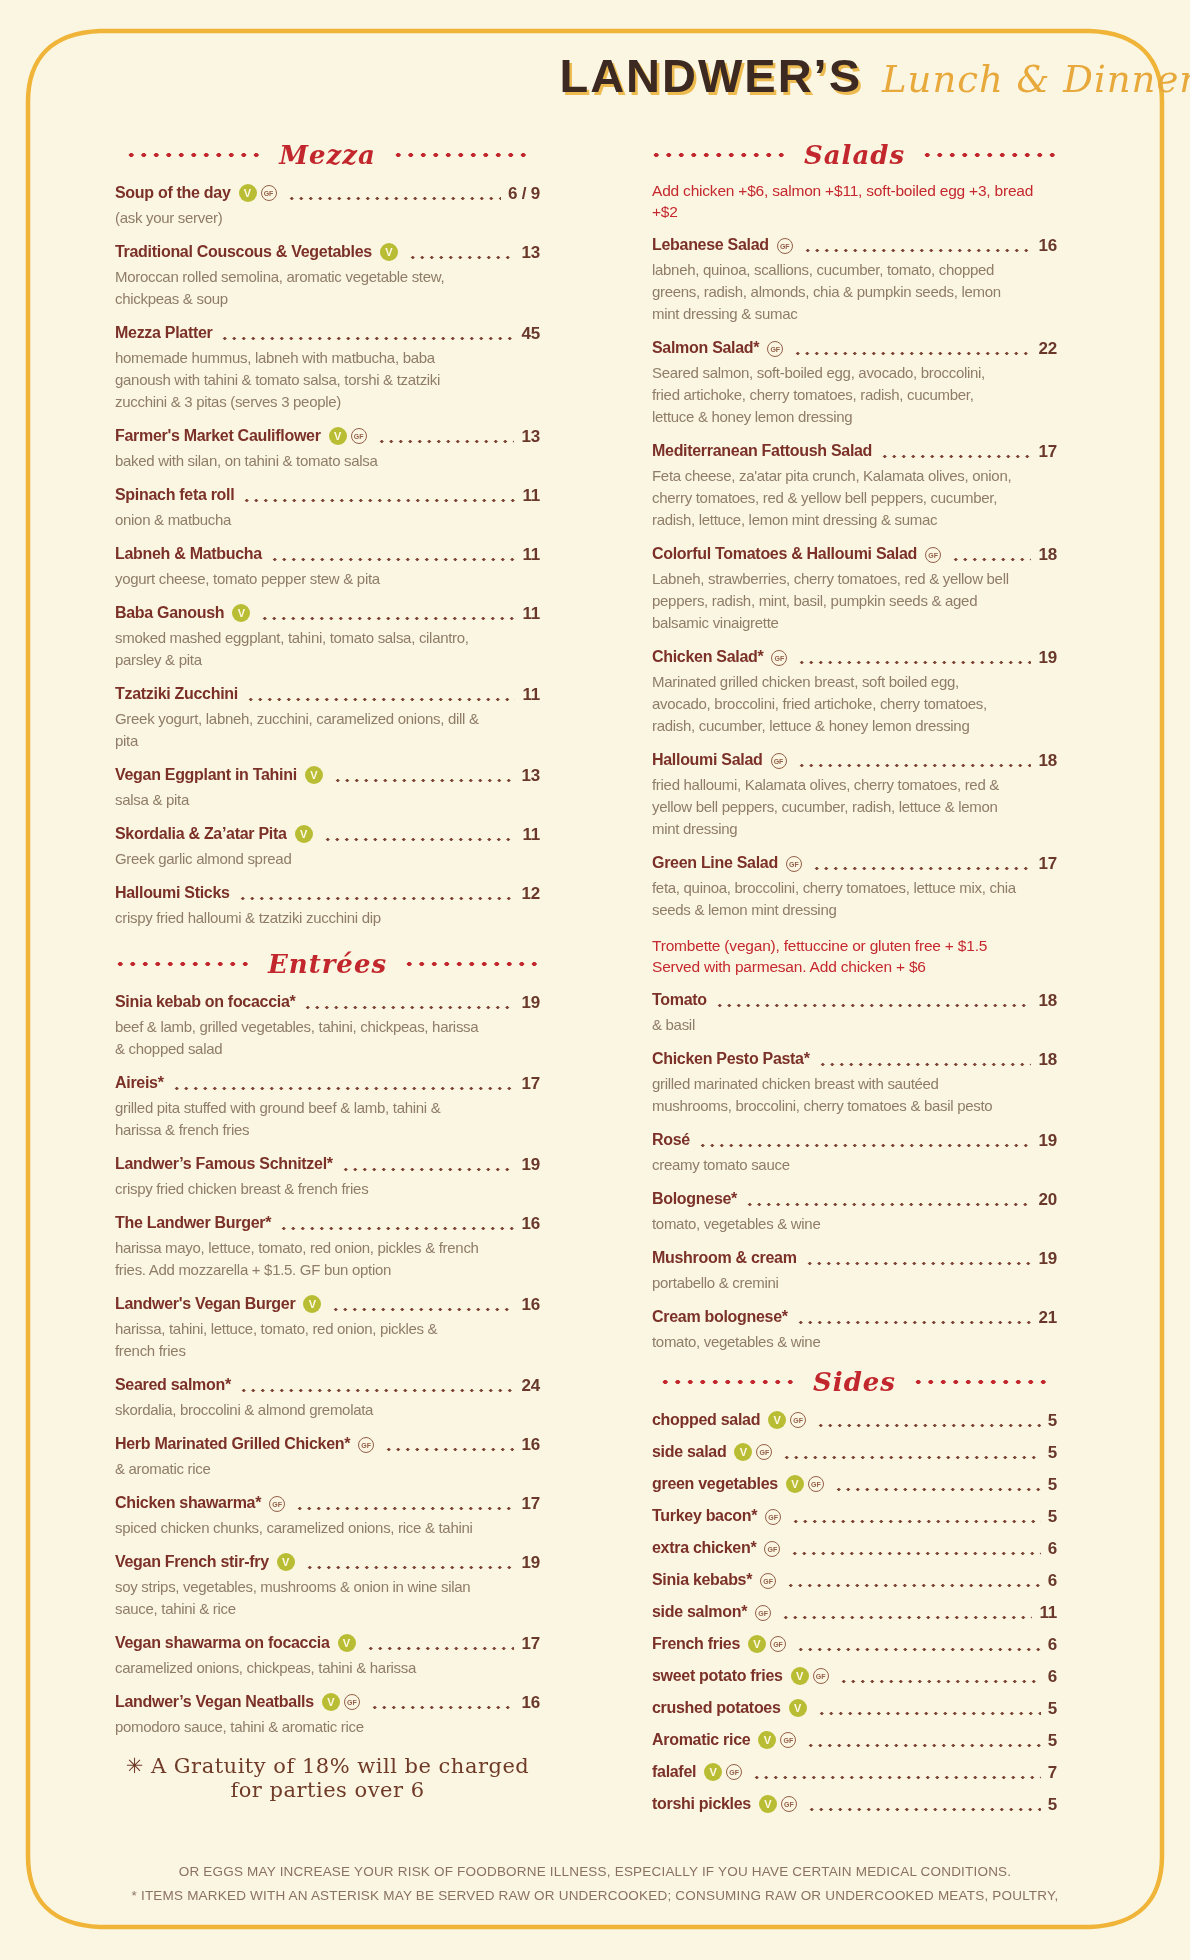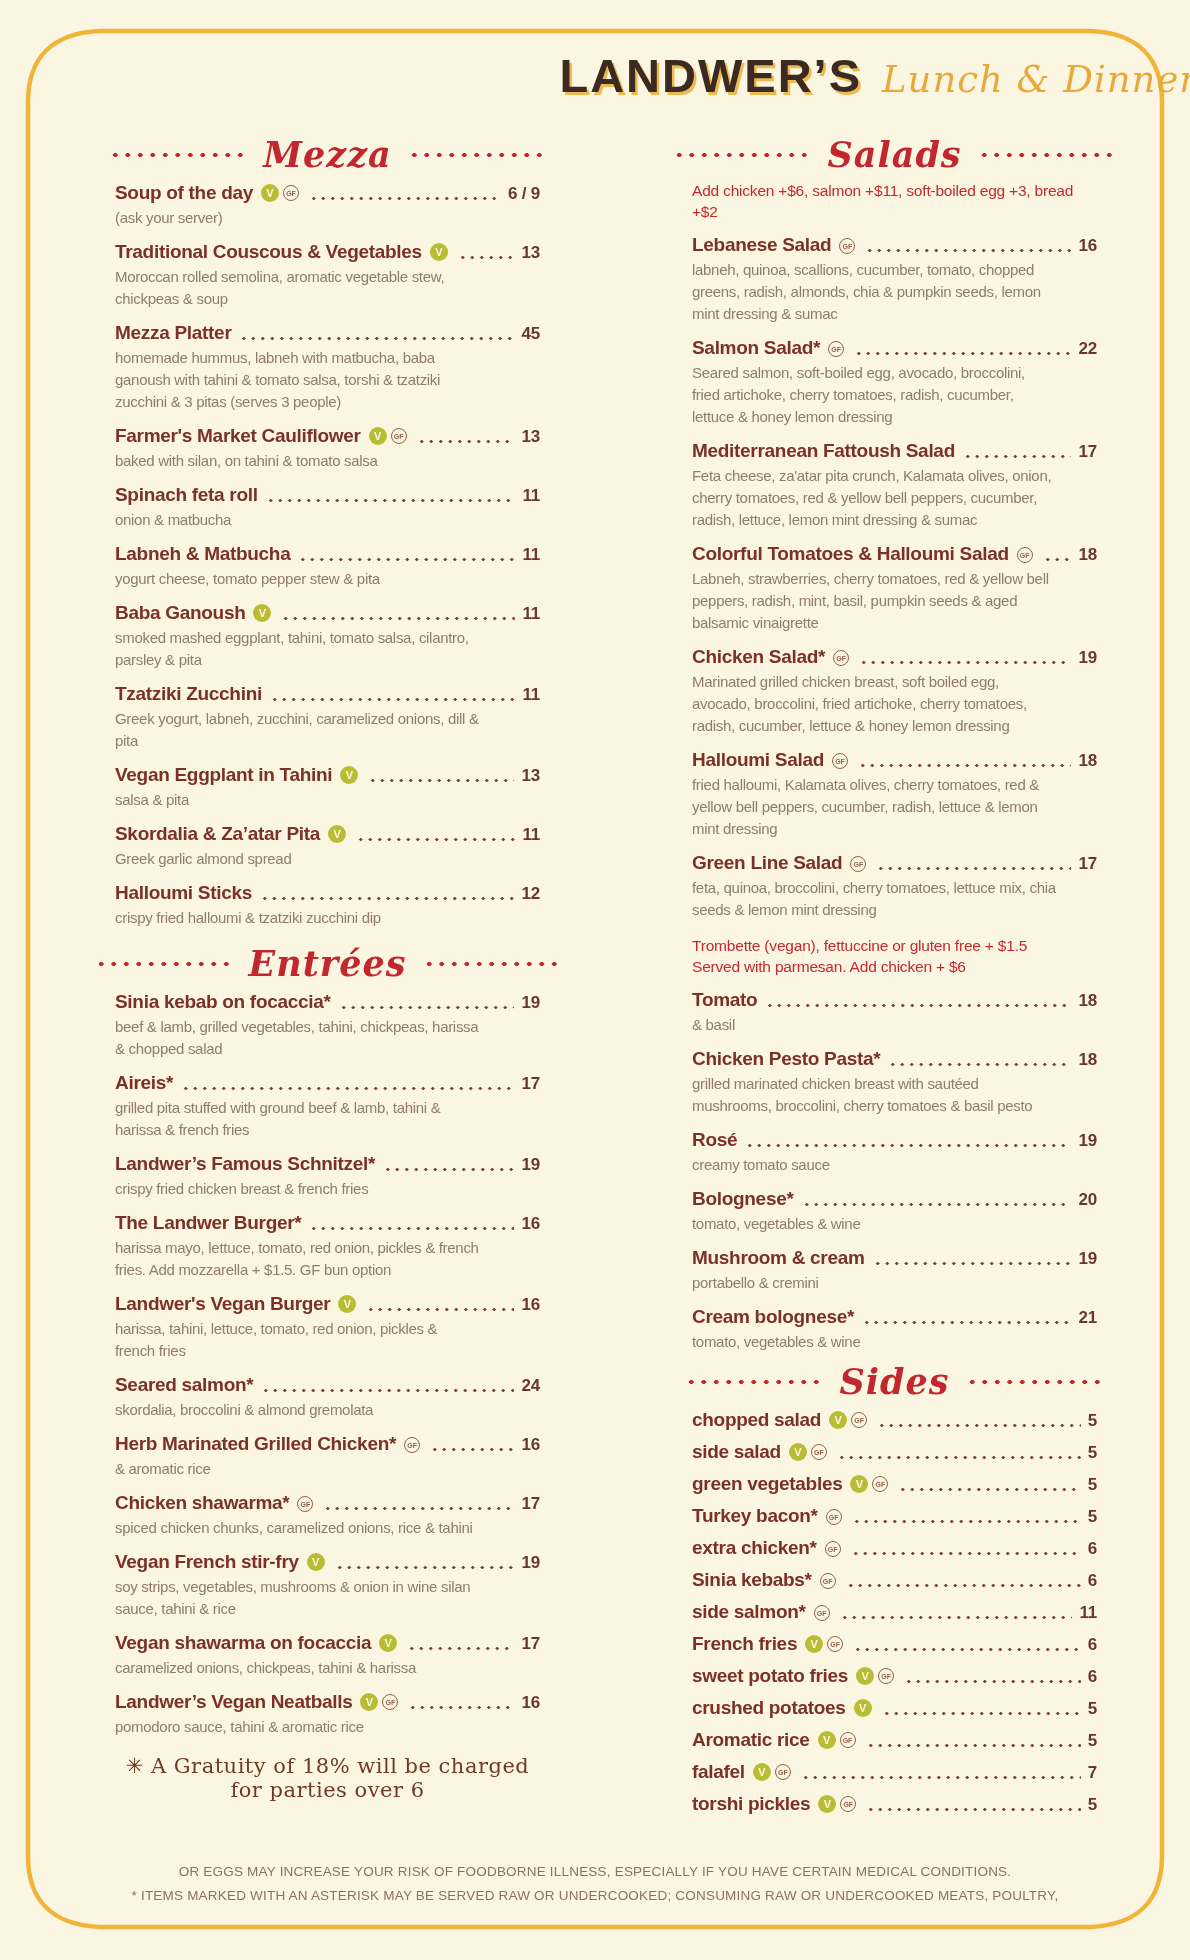--- a/index.html
+++ b/index.html
@@ -22,43 +22,43 @@
     text-shadow:2.5px 3px 0 #ecba4e;
   }
   .tagline{
     font-family:"DejaVu Serif",serif;font-style:italic;
     font-size:37px;color:#e8a93c;letter-spacing:1px;
   }
 
   
   .col{position:absolute;top:136px;}
   .col-left{left:115px;width:425px;}
-  .col-right{left:692px;width:405px;}
+  .col-right{left:652px;width:405px;}
 
   
   .section-header{display:flex;align-items:center;justify-content:center;gap:16px;height:38px;margin-bottom:6px;}
   .header-dots{
     width:138px;height:6px;flex:0 0 auto;
     background-image:radial-gradient(circle,#c2272d 2.1px,transparent 2.4px);
     background-size:12.5px 6px;background-repeat:repeat-x;background-position:left center;
   }
   .section-title{
     font-family:"DejaVu Serif",serif;font-style:italic;font-weight:bold;
-    font-size:35px;color:#c2272d;letter-spacing:1px;line-height:36px;
+    font-size:26px;color:#c2272d;letter-spacing:1px;line-height:36px;
   }
   .section-sub{
     text-align:left;color:#c5282e;font-size:15.5px;line-height:21px;
     margin:2px 0 10px 0;letter-spacing:-0.2px;
   }
 
   
   .item{margin-bottom:10px;}
   .item-row{display:flex;align-items:flex-end;}
   .item-name{
-    font-weight:bold;font-size:19px;line-height:26px;color:#7b3028;
+    font-weight:bold;font-size:16px;line-height:26px;color:#7b3028;
     letter-spacing:-0.3px;white-space:nowrap;
   }
   .badges{display:flex;gap:4px;align-items:center;margin:0 2px 4px 8px;}
   .badge{box-sizing:border-box;display:flex;align-items:center;justify-content:center;border-radius:50%;}
   .v-badge{width:18px;height:18px;background:#b9bd33;color:#fdf8e6;font-size:11px;font-weight:bold;}
   .gf-badge{width:16px;height:16px;border:1.5px solid #93604a;color:#93604a;font-size:7px;font-weight:bold;letter-spacing:0;}
   .leader{
     flex:1;height:5px;margin:0 7px 5px 8px;min-width:18px;
     background-image:radial-gradient(circle,#7e4334 1.4px,transparent 1.7px);
     background-size:9.5px 5px;background-repeat:repeat-x;background-position:left center;

